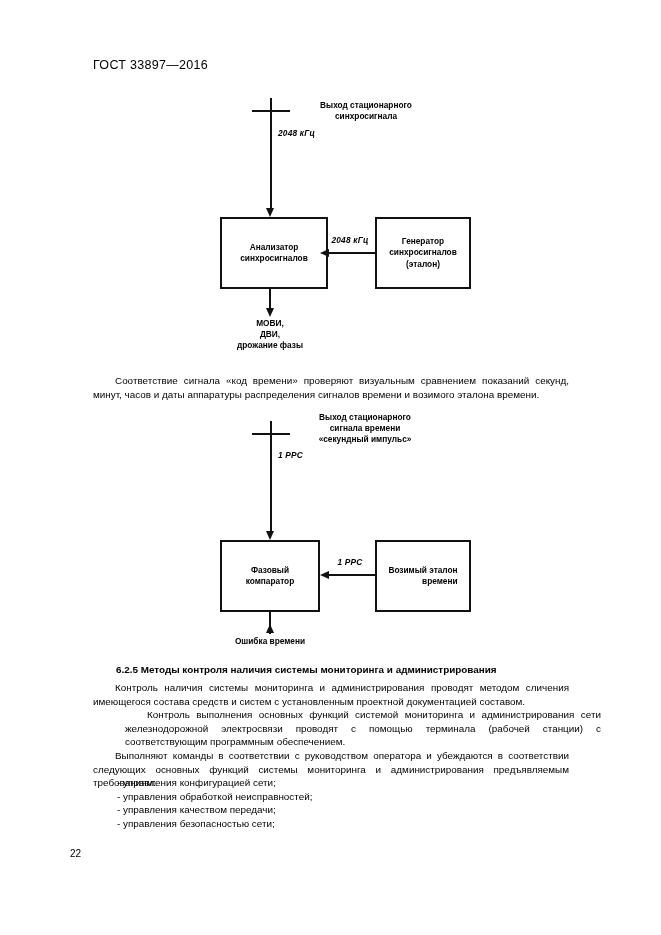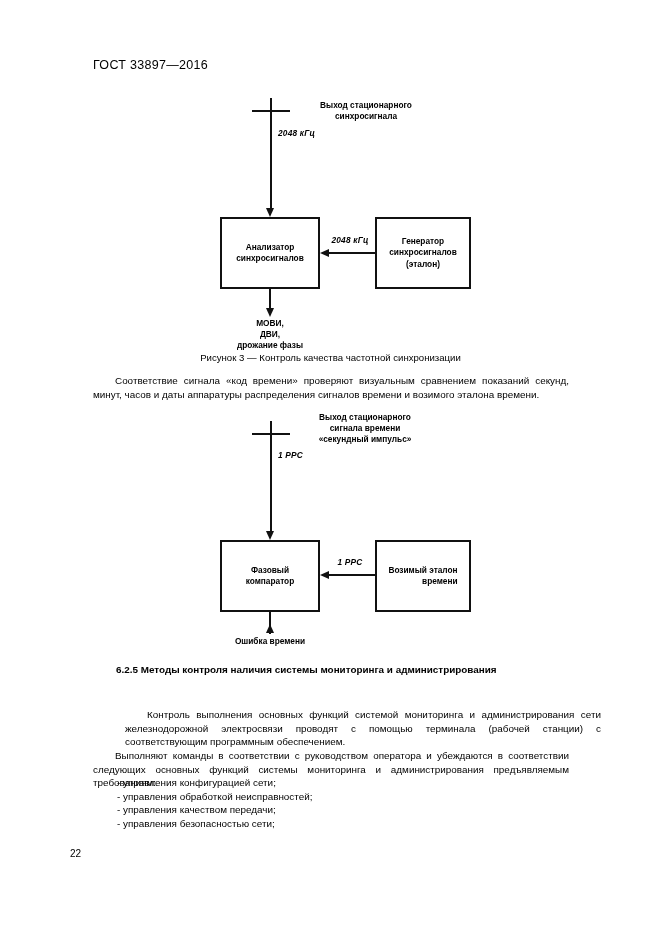--- a/index.html
+++ b/index.html
@@ -157,21 +157,21 @@
 
     <div class="dlabel" style="left:296px;top:100px;width:140px;text-align:center;">
       <span>Выход стационарного</span><br>
       <span>синхросигнала</span>
     </div>
 
     <div class="dlabel italic" style="left:278px;top:128px;width:70px;text-align:left;">
       <span>2048 кГц</span>
     </div>
 
-    <div class="box" style="left:220px;top:217px;width:100px;height:72px;">
+    <div class="box" style="left:220px;top:217px;width:108px;height:72px;">
       <div>
         <span>Анализатор</span><br>
         <span>синхросигналов</span>
       </div>
     </div>
 
     <div class="box" style="left:375px;top:217px;width:96px;height:72px;">
       <div>
         <span>Генератор</span><br>
         <span>синхросигналов</span><br>
@@ -186,21 +186,20 @@
     </div>
 
     <div class="vline" style="left:269px;top:289px;height:22px;"></div>
     <div class="arrow-down" style="left:265.5px;top:308px;"></div>
     <div class="dlabel" style="left:215px;top:318px;width:110px;">
       <span>МОВИ,</span><br>
       <span>ДВИ,</span><br>
       <span>дрожание фазы</span>
     </div>
 
-    <div class="caption" style="top:352px;">Рисунок 3 — Контроль качества частотной синхронизации</div>
   </div>
 
   <div class="para" style="top:374px;">
     <span class="ind"></span><span>Соответствие сигнала «код времени» проверяют визуальным сравнением показаний секунд, минут, часов и даты аппаратуры распределения сигналов времени и возимого эталона времени.</span>
   </div>
 
   <div class="diagram" style="top:0;height:300px;">
 
     <div class="hline" style="left:252px;top:433px;width:38px;"></div>
     <div class="vline" style="left:270px;top:421px;height:24px;"></div>
@@ -240,20 +239,23 @@
     <div class="vline" style="left:269px;top:612px;height:22px;"></div>
     <div class="arrow-up" style="left:265.5px;top:624px;"></div>
     <div class="dlabel" style="left:210px;top:636px;width:120px;">
       <span>Ошибка времени</span>
     </div>
 
   </div>
 
   <div class="heading" style="top:663px;">6.2.5 Методы контроля наличия системы мониторинга и администрирования</div>
 
+  <div class="para" style="top:681px;">
+    <span class="ind"></span><span>Контроль наличия системы мониторинга и администрирования проводят методом сличения имеющегося состава средств и систем с установленным проектной документацией составом.</span>
+  </div>
 
   <div class="para" style="top:708px;margin-left:32px;">
     <span class="ind"></span><span>Контроль выполнения основных функций системой мониторинга и администрирования сети железнодорожной электросвязи проводят с помощью терминала (рабочей станции) с соответствующим программным обеспечением.</span>
   </div>
 
   <div class="para" style="top:749px;">
     <span class="ind"></span><span>Выполняют команды в соответствии с руководством оператора и убеждаются в соответствии следующих основных функций системы мониторинга и администрирования предъявляемым требованиям:</span>
   </div>
 
   <ul class="bullets" style="top:776px;">

